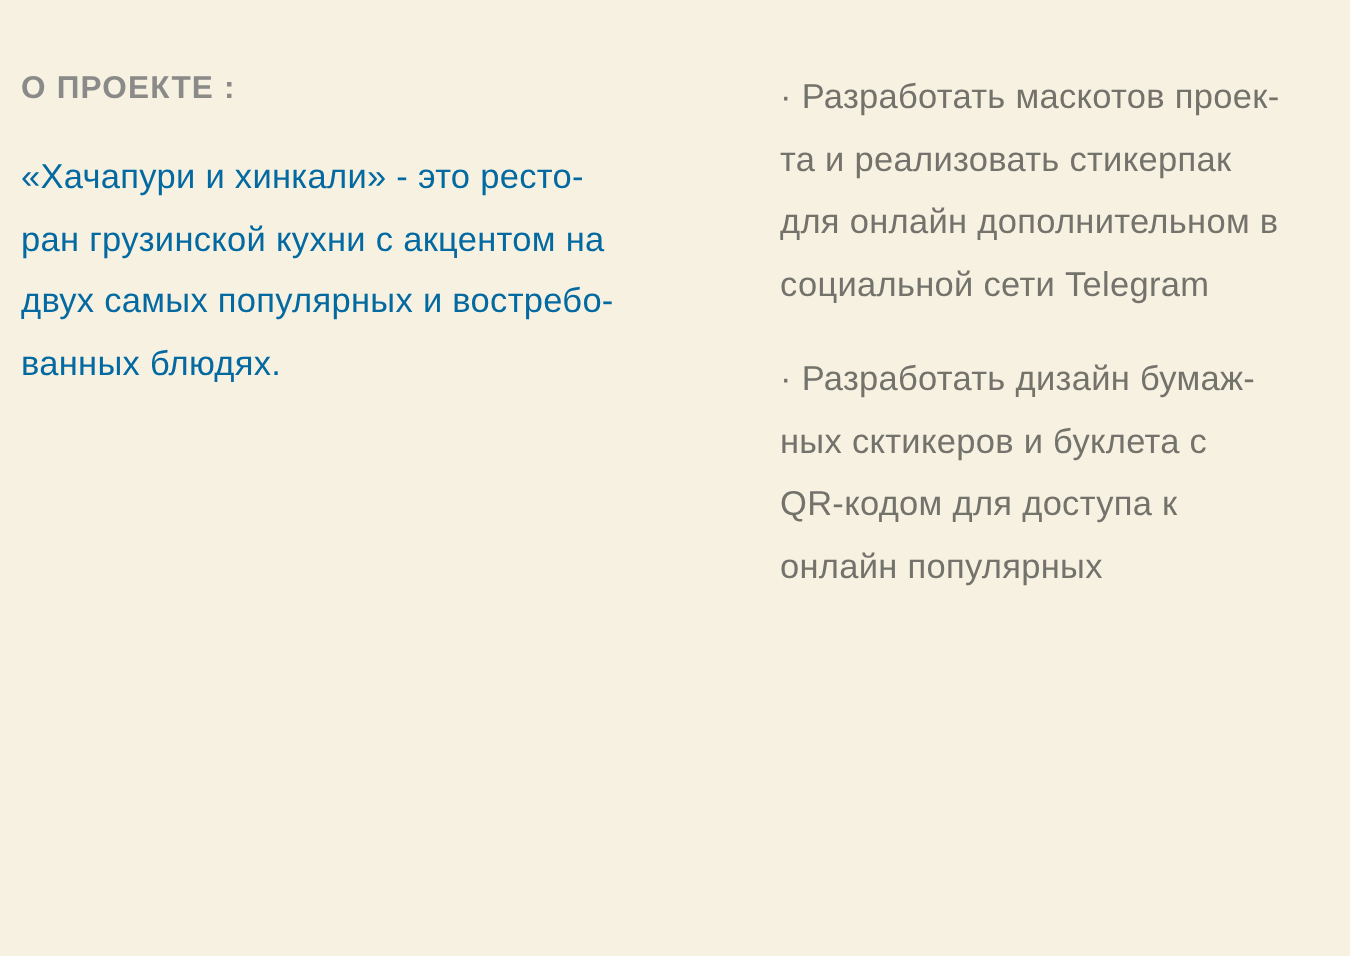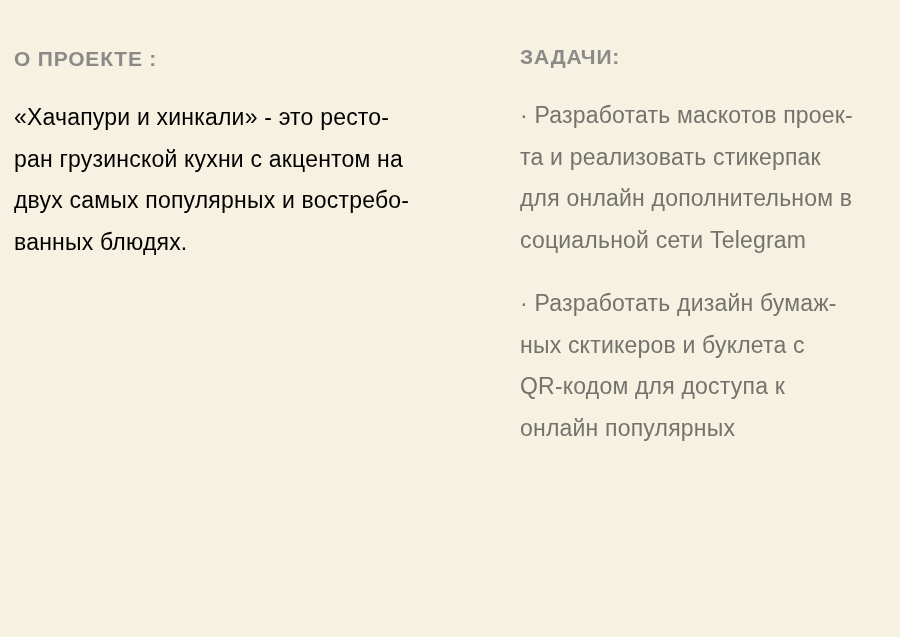--- a/index.html
+++ b/index.html
@@ -41,42 +41,41 @@
     margin: 0 0 26px 0;
   }
   .body-par {
     font-size: 23px;
     line-height: 41.5px;
     letter-spacing: 0.2px;
     white-space: pre-line;
     margin: 0 0 30px 0;
   }
   .col-about .body-par {
-    color: #000000;
+    color: #0369a1;
   }
   .col-tasks .body-par {
     color: #73736c;
     margin-bottom: 22px;
   }
 </style>
 </head>
 <body>
 
 <div class="slide">
 
   <section class="col col-about">
     <h2 class="section-heading">О ПРОЕКТЕ :</h2>
     <p class="body-par">«Хачапури и хинкали» - это ресто-
 ран грузинской кухни с акцентом на
 двух самых популярных и востребо-
 ванных блюдях.</p>
   </section>
 
   <section class="col col-tasks">
-    <h2 class="section-heading">ЗАДАЧИ:</h2>
     <p class="body-par">· Разработать маскотов проек-
 та и реализовать стикерпак
 для онлайн дополнительном в
 социальной сети Telegram</p>
     <p class="body-par">· Разработать дизайн бумаж-
 ных сктикеров и буклета с
 QR-кодом для доступа к
 онлайн популярных</p>
   </section>
 

